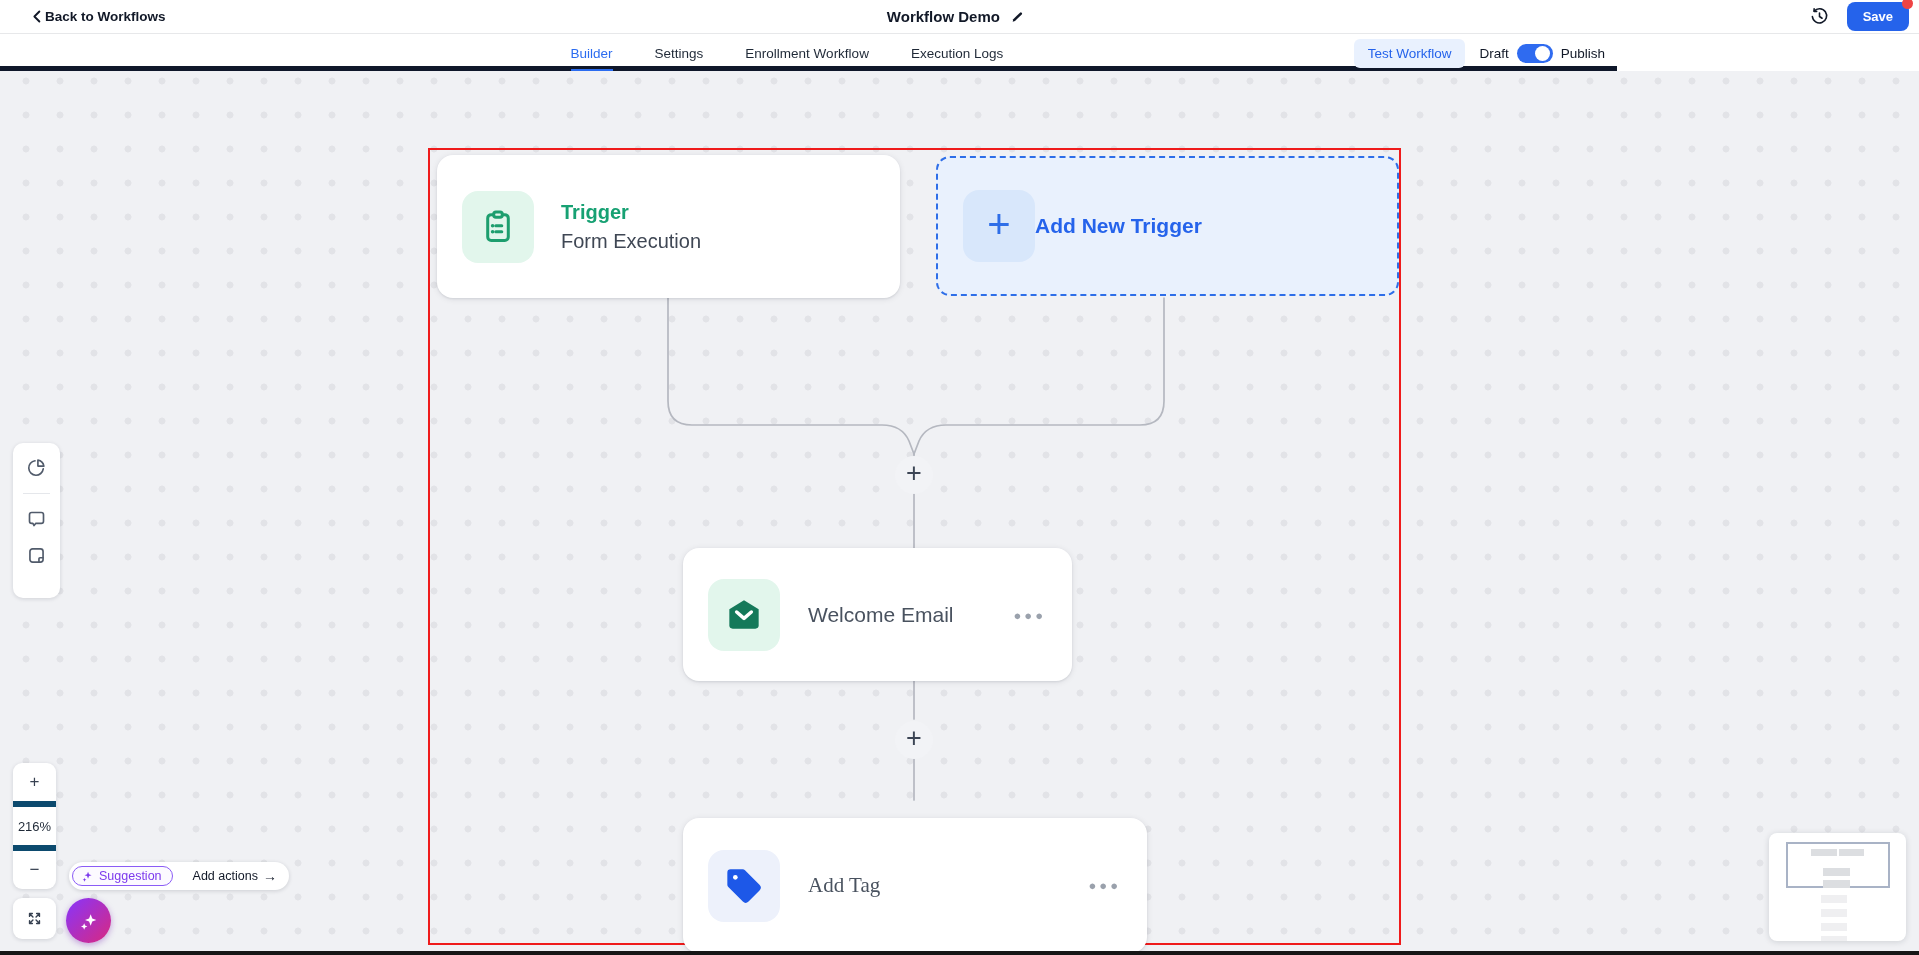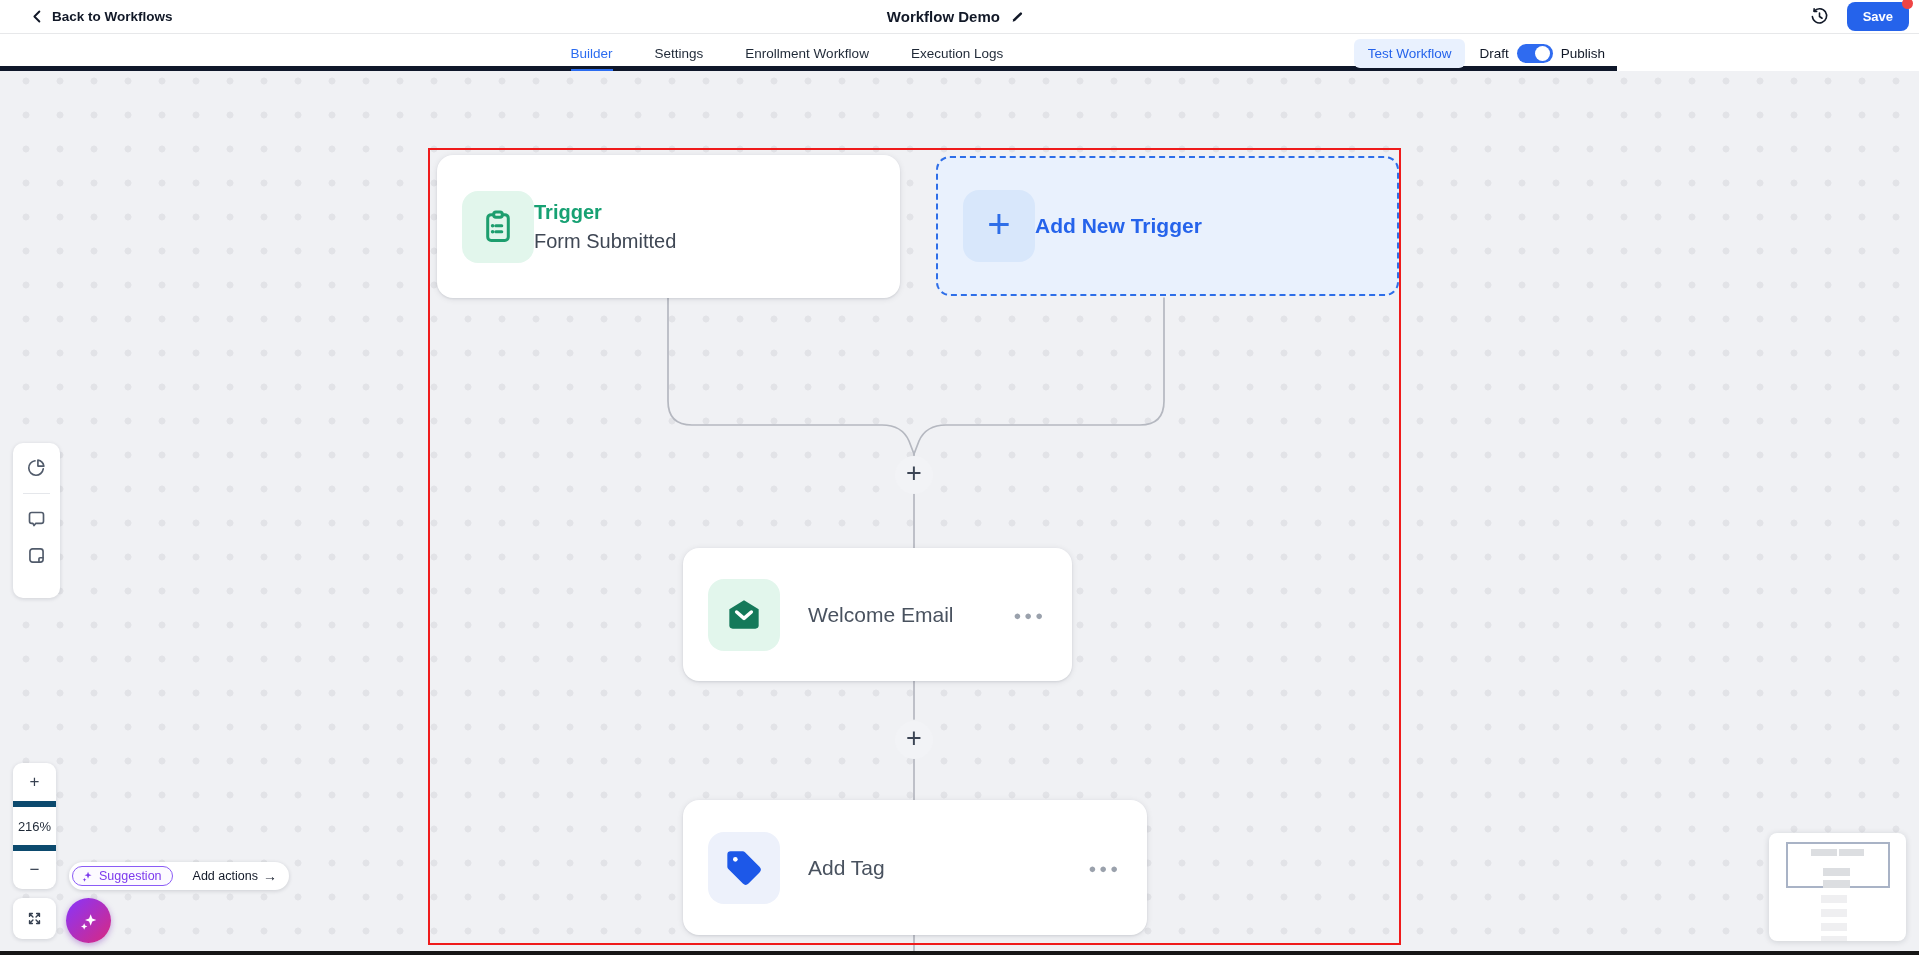--- a/index.html
+++ b/index.html
@@ -2,21 +2,21 @@
 <html><head>
 <meta charset="utf-8">
 <style>
   * { box-sizing: border-box; margin: 0; padding: 0; }
   html,body { width:1919px; height:955px; overflow:hidden; }
   body { font-family:"Liberation Sans", sans-serif; background:#fff; position:relative; }
 
   
   .topbar { position:absolute; left:0; top:0; width:1919px; height:34px; background:#fff;
             border-bottom:1px solid #e7e8ea; display:flex; align-items:center; z-index:30; }
-  .back-btn { display:flex; align-items:center; gap:7px; margin-left:30px; cursor:pointer; }
+  .back-btn { display:flex; align-items:center; margin-left:30px; cursor:pointer; }
   .back-btn span { font-size:13.5px; font-weight:700; color:#111827; }
   .title-wrap { position:absolute; left:50%; transform:translateX(-53%); display:flex; align-items:center; gap:10px; }
   .title-wrap .title { font-size:15px; font-weight:600; color:#111827; }
   .topbar-right { position:absolute; right:10px; display:flex; align-items:center; gap:18px; }
   .save-btn { position:relative; background:#2563eb; color:#fff; font-size:13px; font-weight:600;
               border:none; border-radius:8px; padding:7px 16px; cursor:pointer; }
   .save-dot { position:absolute; top:-4px; right:-4px; width:11px; height:11px; border-radius:50%; background:#ef4444; }
 
   
   .tabbar { position:absolute; left:0; top:35px; width:1617px; height:36px; background:#fff;
@@ -45,35 +45,35 @@
   .node-card { position:absolute; background:#fff; border-radius:16px;
                box-shadow:0 1px 2px rgba(16,24,40,.08), 0 1px 6px rgba(16,24,40,.10);
                display:flex; align-items:center; cursor:pointer; }
   .icon-tile { width:72px; height:72px; border-radius:16px; margin-left:25px;
                display:flex; align-items:center; justify-content:center; flex:none; }
   .tile-mint { background:#e2f6ec; }
   .tile-blue { background:#d8e7fb; }
   .tile-blue-soft { background:#edf1fb; }
 
   .trigger-card { left:437px; top:84px; width:463px; height:143px; }
-  .trigger-text { }
+  .trigger-text { margin-left:27px; }
   .trigger-text .t1 { color:#17a173; font-size:20px; font-weight:600; margin-bottom:6px; }
   .trigger-text .t2 { color:#3f4754; font-size:20px; }
 
   .add-trigger-card { left:936px; top:85px; width:463px; height:140px; background:#e9f1fd;
                       border:2px dashed #2e6ee8; border-radius:14px; box-shadow:none;
                       display:flex; align-items:center; }
   .add-trigger-card .lbl { color:#2563eb; font-size:21px; font-weight:700; }
   .plus-tile { color:#2e6ee8; font-size:40px; font-weight:300; line-height:1; padding-bottom:4px; }
 
   .action-label { margin-left:28px; color:#49525f; font-size:21px; }
   .menu-dots { position:absolute; right:26px; top:50%; transform:translateY(-50%);
                color:#9aa1ac; font-size:13px; letter-spacing:3px; cursor:pointer; }
   .welcome-card { left:683px; top:477px; width:389px; height:133px; }
-  .addtag-card  { left:683px; top:729px; width:464px; height:135px; }
+  .addtag-card  { left:683px; top:747px; width:464px; height:135px;font-family:Liberation Serif, serif; }
 
   .plus-node { position:absolute; width:38px; height:38px; border-radius:50%; background:#f2f3f6;
                display:flex; align-items:center; justify-content:center;
                color:#3c4555; font-size:27px; font-weight:400; cursor:pointer; line-height:1; padding-bottom:3px; }
 
   
   .left-tools { position:absolute; left:13px; top:372px; width:47px; height:155px; background:#fff;
                 border-radius:10px; box-shadow:0 1px 4px rgba(16,24,40,.14);
                 display:flex; flex-direction:column; align-items:center; padding:14px 0; gap:15px; }
   .left-tools .divider { width:27px; height:1px; background:#e5e7eb; }
@@ -182,21 +182,21 @@
     <div class="icon-tile tile-mint">
       <svg width="38" height="38" viewBox="0 0 24 24">
         <rect x="5.5" y="4.2" width="13" height="16.3" rx="2.2" fill="none" stroke="#1d9e6e" stroke-width="1.9"></rect>
         <rect x="9.3" y="2.6" width="5.4" height="3.2" rx="1.4" fill="#e2f6ec" stroke="#1d9e6e" stroke-width="1.9"></rect>
         <path d="M10.6 11.2 h3.8 M10.6 15 h3.8" stroke="#1d9e6e" stroke-width="1.9" stroke-linecap="round"></path>
         <path d="M8.6 11.2 h0.01 M8.6 15 h0.01" stroke="#1d9e6e" stroke-width="2.3" stroke-linecap="round"></path>
       </svg>
     </div>
     <div class="trigger-text">
       <div class="t1">Trigger</div>
-      <div class="t2">Form Submitted</div>
+      <div class="t2">Form Execution</div>
     </div>
   </div>
 
   <div class="node-card add-trigger-card">
     <div class="icon-tile tile-blue plus-tile">+</div>
     <div class="lbl">Add New Trigger</div>
   </div>
 
   <div class="plus-node" style="left:895px; top:385px;">+</div>
 

